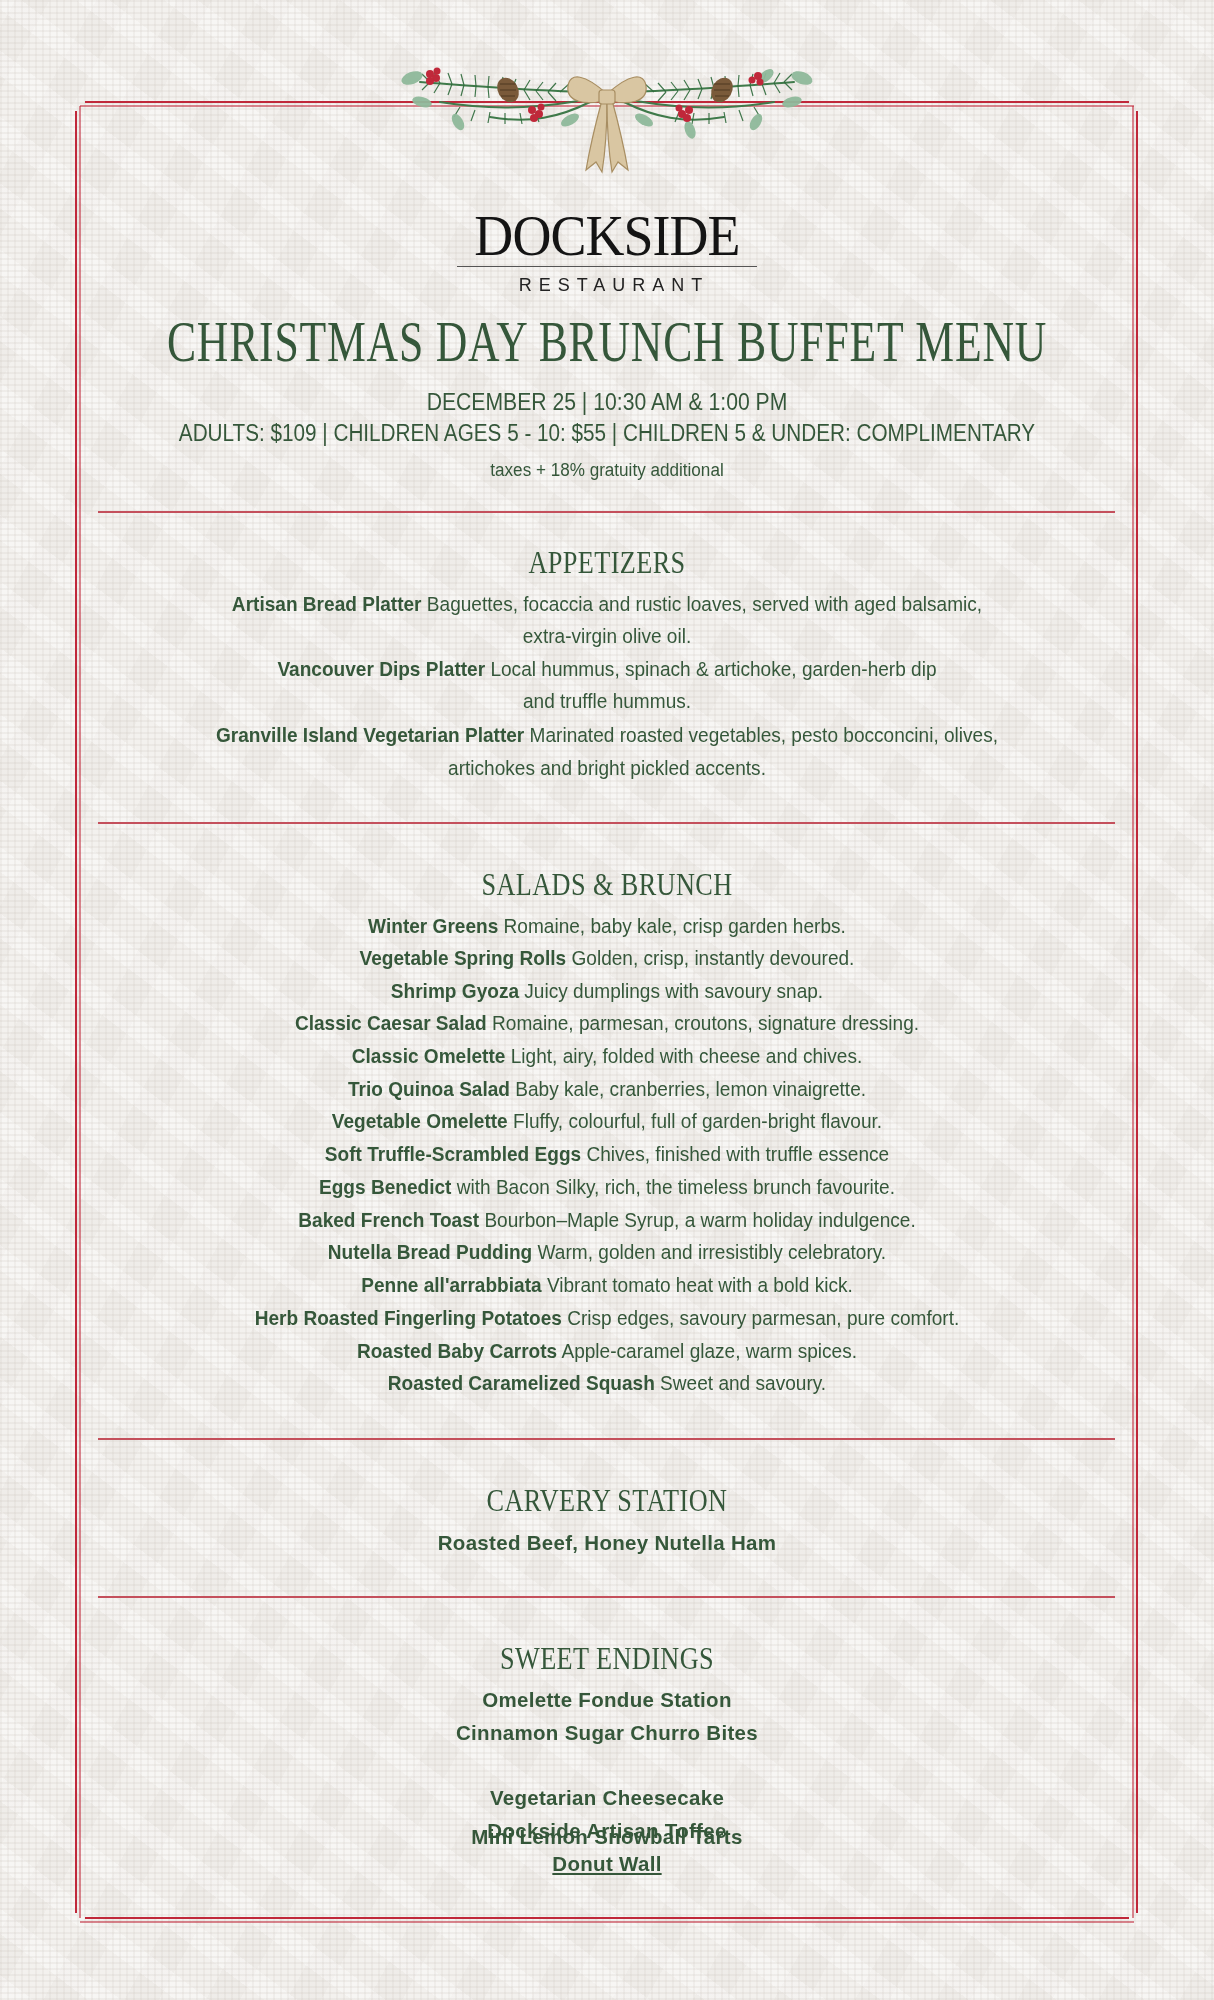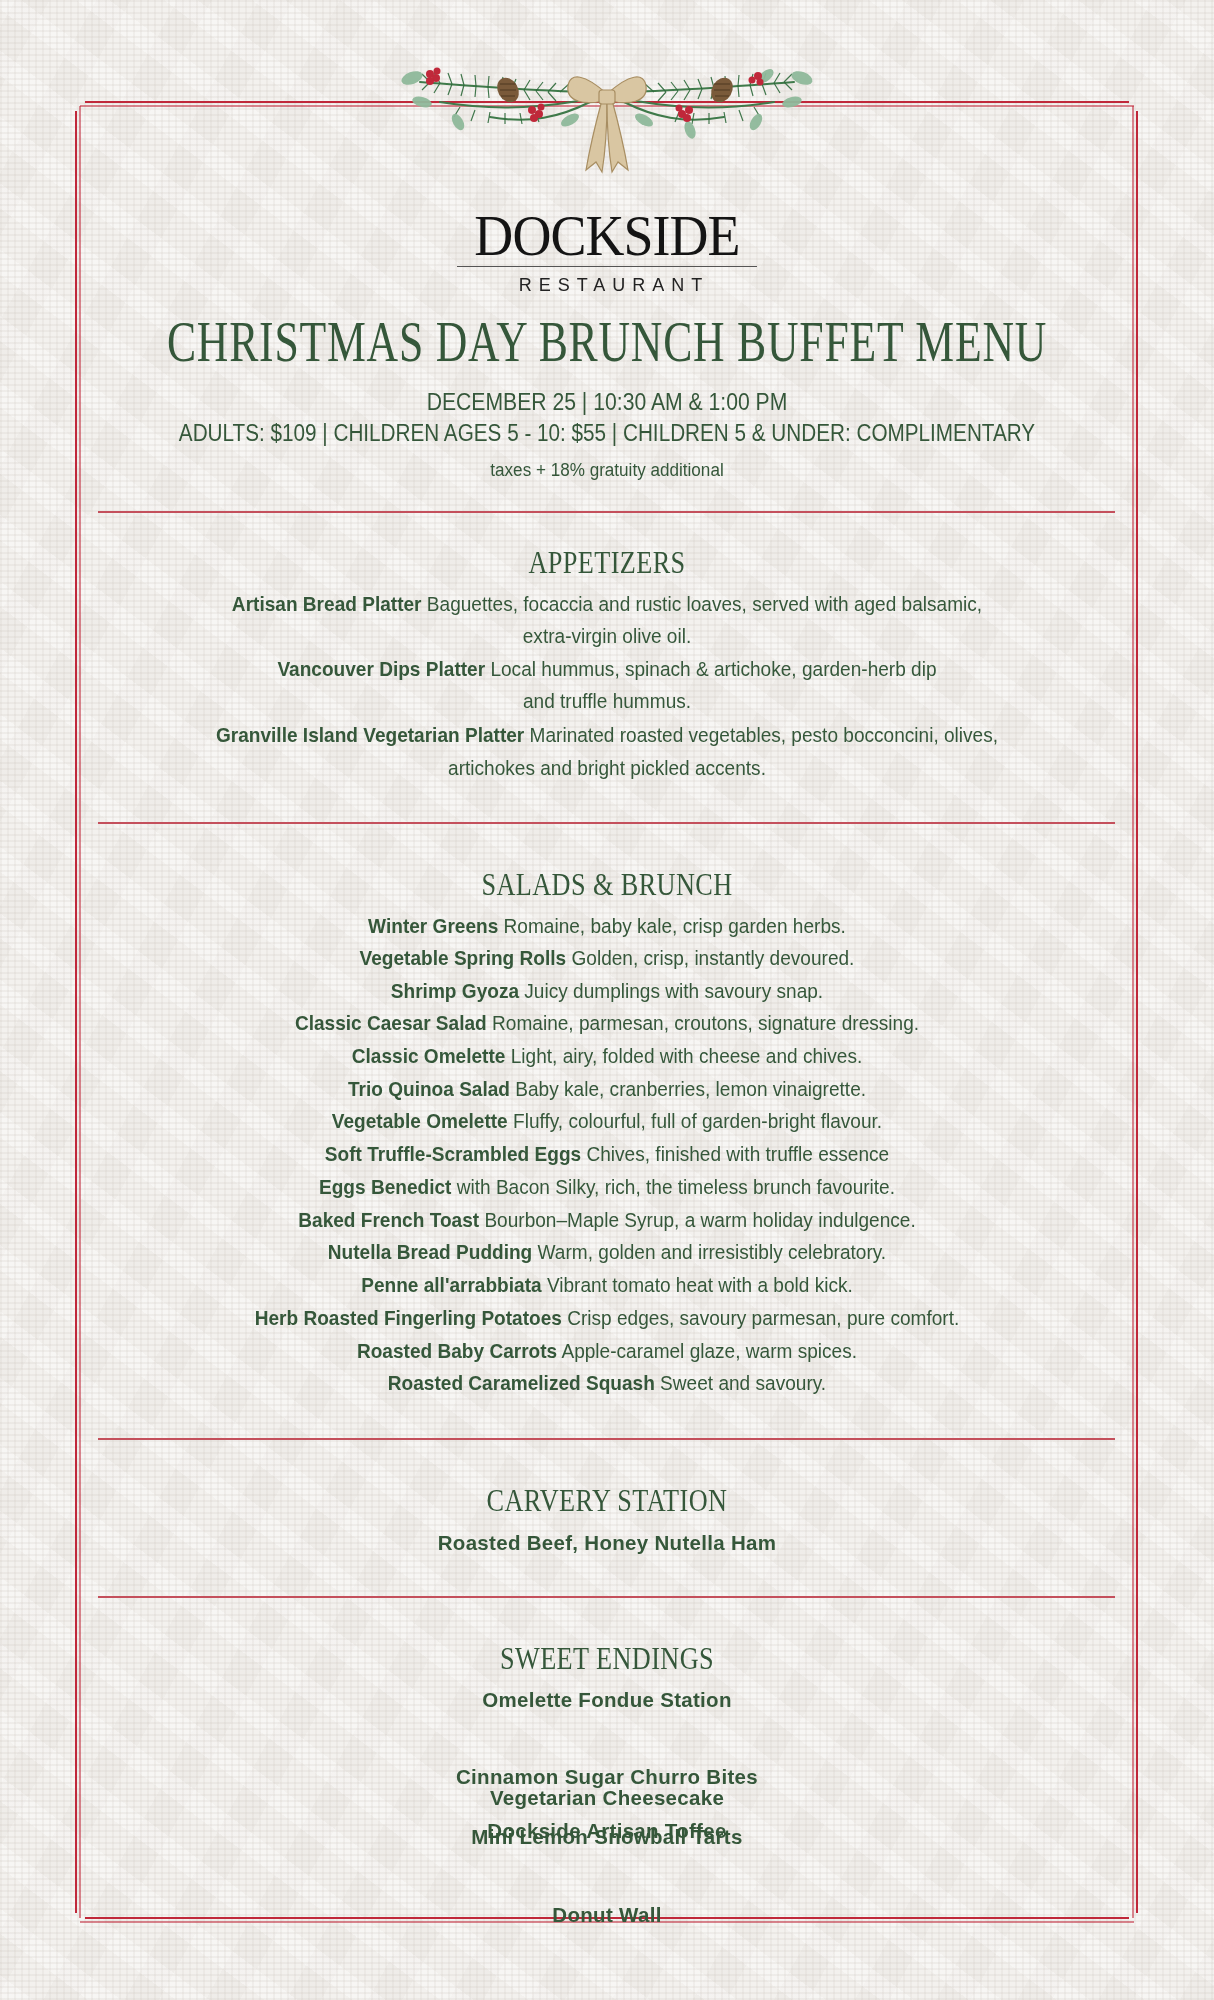--- a/index.html
+++ b/index.html
@@ -184,17 +184,17 @@
 
 <div class="divider" style="top:1438px;"></div>
 
 <div class="section-heading" style="top:1482px;">CARVERY STATION</div>
 <div class="sweet-line" style="top:1530px;">Roasted Beef, Honey Nutella Ham</div>
 
 <div class="divider" style="top:1596px;"></div>
 
 <div class="section-heading" style="top:1640px;">SWEET ENDINGS</div>
 <div class="sweet-line" style="top:1687px;">Omelette Fondue Station</div>
-<div class="sweet-line" style="top:1720px;margin-top:44px;">Cinnamon Sugar Churro Bites</div>
+<div class="sweet-line" style="top:1720px;">Cinnamon Sugar Churro Bites</div>
 <div class="sweet-line" style="top:1824px;">Mini Lemon Snowball Tarts</div>
 <div class="sweet-line" style="top:1785px;">Vegetarian Cheesecake</div>
 <div class="sweet-line" style="top:1818px;">Dockside Artisan Toffee</div>
-<div class="sweet-line" style="top:1902px;">Donut Wall</div>
+<div class="sweet-line" style="top:1851px;text-decoration:underline;">Donut Wall</div>
 
 </body></html>

